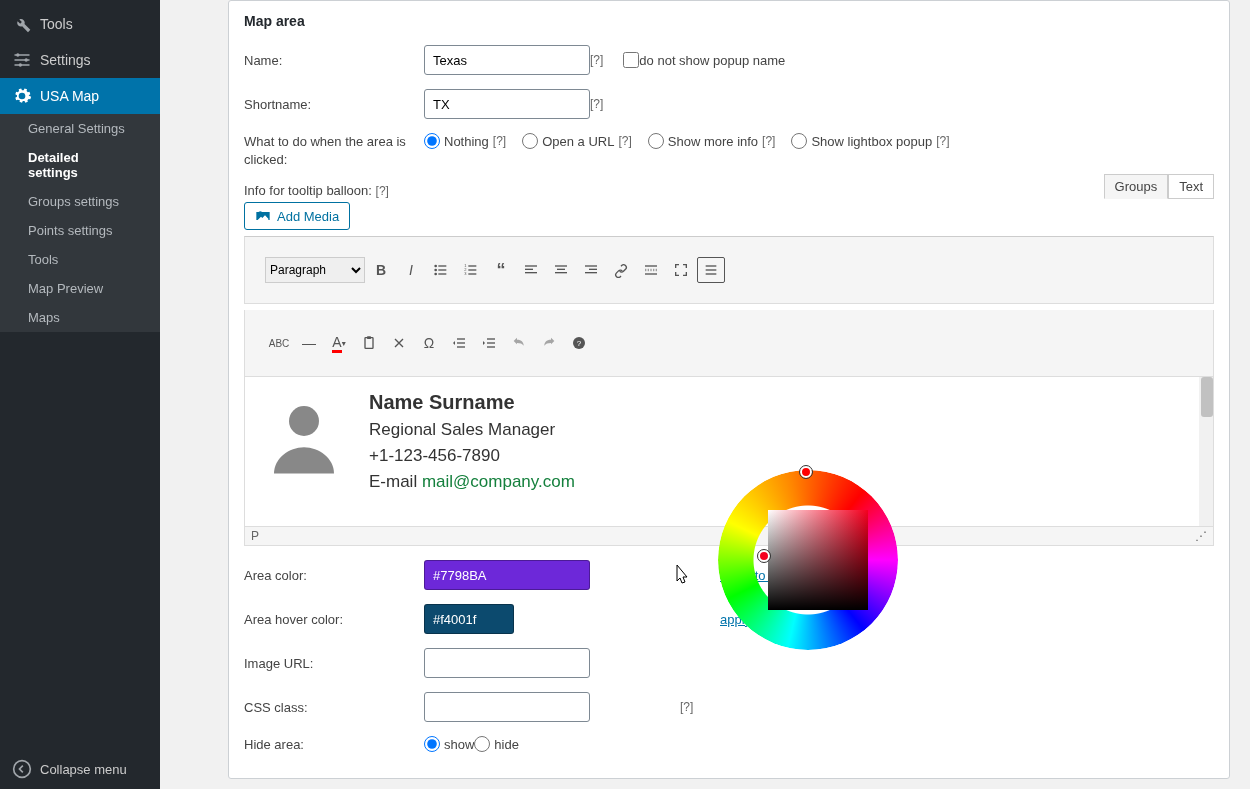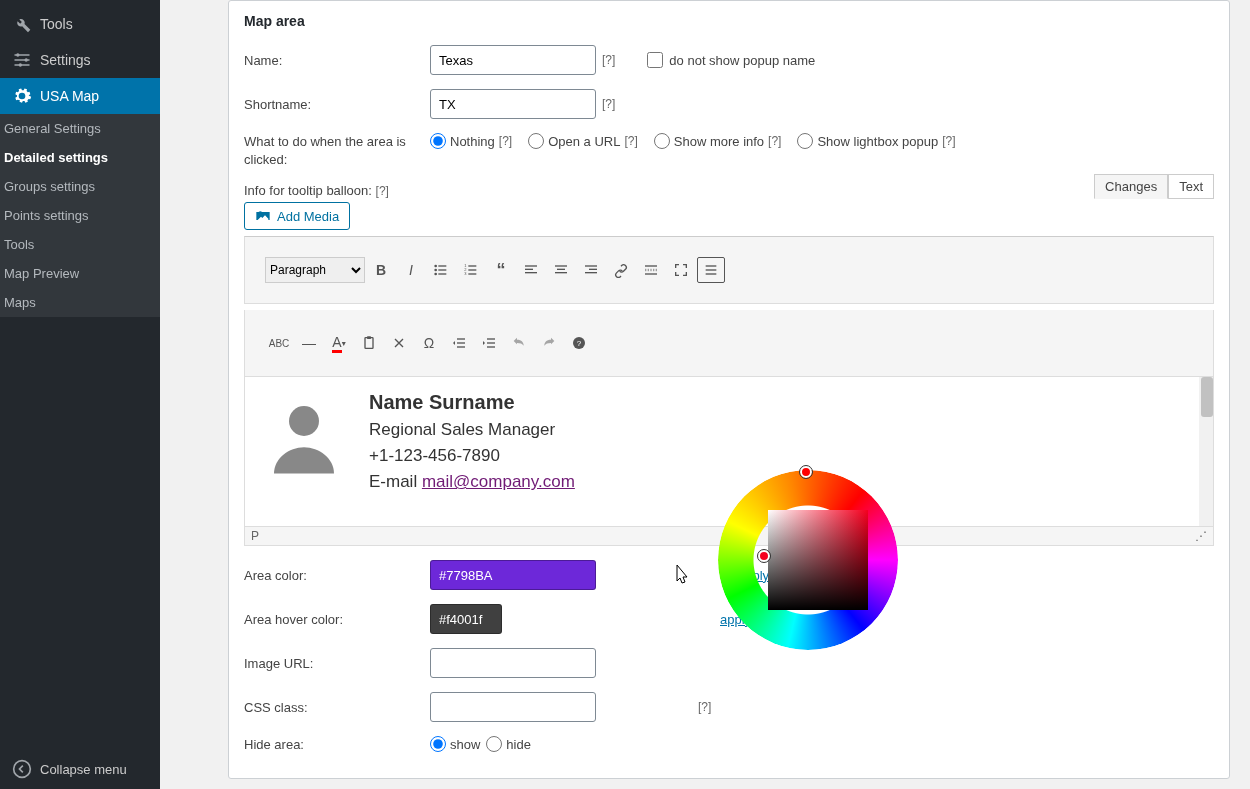--- a/index.html
+++ b/index.html
@@ -3,49 +3,49 @@
 <meta charset="utf-8">
 <style>
 * { box-sizing: border-box; margin: 0; padding: 0; font-family: -apple-system, Arial, sans-serif; }
 body { background: #f1f1f1; width: 1250px; height: 789px; overflow: hidden; font-size: 13px; color: #444; }
 .layout { display: flex; height: 100%; }
 .sidebar { width: 160px; background: #23282d; color: #ccc; flex-shrink: 0; position: relative; }
 .side-item { display: flex; align-items: center; padding: 8px 12px; gap: 8px; cursor: pointer; font-size: 14px; }
 .side-item.active { background: #0073aa; color: #fff; position: relative; }
 .side-item.active::after { content:""; position:absolute; right:-8px; top:50%; transform:translateY(-50%); border:8px solid transparent; border-right-color:#f1f1f1; }
 .side-sub { background: #32373c; }
-.side-sub div { padding: 7px 4px; font-size: 13px; color: #b4b9be; cursor: pointer; }
+.side-sub div { padding: 7px 28px; font-size: 13px; color: #b4b9be; cursor: pointer; }
 .side-sub div.active { color: #fff; font-weight: 700; }
 .side-icon { width: 20px; height: 20px; display:flex; align-items:center; justify-content:center; fill:#a0a5aa; }
 .side-item.active .side-icon { fill:#fff; }
 .collapse { position: absolute; bottom: 0; left: 0; right: 0; padding: 10px 12px; display:flex; align-items:center; gap:8px; cursor:pointer; }
 .main { flex: 1; padding: 0 20px 20px; overflow:auto;margin-left:48px; }
 .card { background: #fff; border: 1px solid #ccd0d4; border-radius: 3px; padding: 12px 15px; margin-bottom: 20px; }
 .card h3 { font-size: 14px; font-weight:700; margin-bottom: 16px; color:#23282d; }
-.row { display: flex; align-items: center; margin-bottom: 14px; gap: 6px; }
+.row { display: flex; align-items: center; margin-bottom: 14px; }
 .label { width: 180px; color: #444; font-size: 13px; }
 .tinput { height: 30px; padding: 0 8px; border: 1px solid #7e8993; border-radius: 3px; font-size: 13px; width: 166px; background:#fff; }
 .help { color: #666; font-size: 12px; cursor: pointer; }
 .radio-row { display: flex; align-items: center; gap: 16px; flex-wrap: wrap; }
 .radio-opt { display: flex; align-items: center; gap: 4px; }
 .add-media { border: 1px solid #0071a1; color: #0071a1; background: #fff; border-radius: 3px; padding: 5px 10px; display: inline-flex; align-items: center; gap: 6px; font-size: 13px; cursor:pointer; }
 .editor-tabs { float: right; margin-top:-28px; }
 .editor-tab { border: 1px solid #ccc; padding: 4px 10px; font-size: 13px; cursor:pointer; display:inline-block; }
 .editor-tab.active { background: #f5f5f5; border-bottom-color:#f5f5f5; }
 .toolbar { background: #f5f5f5; border: 1px solid #ddd; border-top: 1px solid #ccc; padding: 20px; display: flex; align-items: center; gap: 2px; flex-wrap: wrap; margin-top:6px; }
 .fmt-select { height: 26px; border: 1px solid #ccc; font-size: 12px; width: 100px; }
 .tbtn { width: 28px; height: 26px; display:flex; align-items:center; justify-content:center; cursor:pointer; font-size:14px; color:#555; }
 .tbtn svg { width:16px; height:16px; fill:#555; }
 .tbtn.boxed { border:1px solid #555; border-radius:2px; }
 .editor-body { background: #fff; border: 1px solid #ddd; border-top:none; padding: 14px; height: 150px; position:relative; display:flex; gap:20px; overflow:hidden; }
 .avatar { width: 90px; height: 90px; fill:#888; }
 .contact-info { display:flex; flex-direction:column; gap:6px; }
 .contact-info .name { font-weight:700; font-size:20px; color:#333; }
 .contact-info div { font-size:17px; color:#333; }
-.contact-info a { color:#701a75; text-decoration:underline; }
+.contact-info a { color:#15803d; }
 .status-bar { background:#f5f5f5; border:1px solid #ddd; border-top:none; padding:2px 6px; font-size:12px; color:#666; display:flex; justify-content:space-between; }
 .resize-handle { cursor:row-resize; }
 .color-input { width: 166px; height: 30px; border-radius:3px; color:#fff; padding:0 8px; display:flex; align-items:center; font-size:13px; border:1px solid rgba(0,0,0,0.3); }
 .apply-link { color:#0073aa; cursor:pointer; font-size:13px; text-decoration:underline; }
 .save-btn { background:#d946ef; color:#fff; border:none; border-radius:3px; padding:8px 14px; font-size:13px; cursor:pointer; }
 .picker { position:absolute; width:180px; height:180px; left:510px; top:470px; pointer-events:none; }
 .hue-ring { width:180px; height:180px; border-radius:50%; background: conic-gradient(from 90deg, #f0f, #00f, #0ff, #0f0, #ff0, #f80, #f00, #f0f); mask: radial-gradient(circle, transparent 54px, black 55px, black 90px, transparent 91px); -webkit-mask: radial-gradient(circle, transparent 54px, black 55px, black 90px, transparent 91px); }
 .sv-square { position:absolute; left:50px; top:40px; width:100px; height:100px; background: linear-gradient(to top, #000, transparent), linear-gradient(to right, #fff, #f4001f); }
 .picker-handle { position:absolute; width:12px; height:12px; border:2px solid #fff; border-radius:50%; outline:1px solid #333; }
 .cursor-ptr { position:absolute; left:463px; top:563px; z-index:50; }
@@ -156,21 +156,21 @@
         <span class="help">[?]</span>
       </div>
       <button class="add-media">
         <svg width="16" height="16" viewBox="0 0 24 24" fill="#0071a1">
             <circle cx="8" cy="8" r="3"></circle>
             <path d="M22 6v12H2V6h20zm-2 10l-5-5-4 4-2-2-5 5h16z"></path>
           </svg>
         <span>Add Media</span>
       </button>
       <div class="editor-tabs">
-        <span class="editor-tab active">Changes</span><span class="editor-tab">Text</span>
+        <span class="editor-tab active">Groups</span><span class="editor-tab">Text</span>
       </div>
 
       <div class="toolbar">
         <select class="fmt-select"><option>Paragraph</option></select>
         <span class="tbtn">
             <b>B</b>
           </span>
         <span class="tbtn">
             <i>I</i>
           </span>
@@ -322,21 +322,21 @@
         <span class="label">Area color:</span>
         <div class="color-input" style="background:#6d28d9;">
             <span>#7798BA</span>
           </div>
         <span style="width:130px"></span>
         <span class="apply-link"><span>apply to all areas</span></span>
       </div>
 
       <div class="row">
         <span class="label">Area hover color:</span>
-        <div class="color-input" style="background:#404040; width:72px;">
+        <div class="color-input" style="background:#0c4a6e; width:90px;">
             <span>#f4001f</span>
           </div>
         <span style="width:206px"></span>
         <span class="apply-link"><span>apply to all areas</span></span>
       </div>
 
       <div class="row">
         <span class="label">Image URL:</span>
         <input class="tinput" style="">
       </div>

